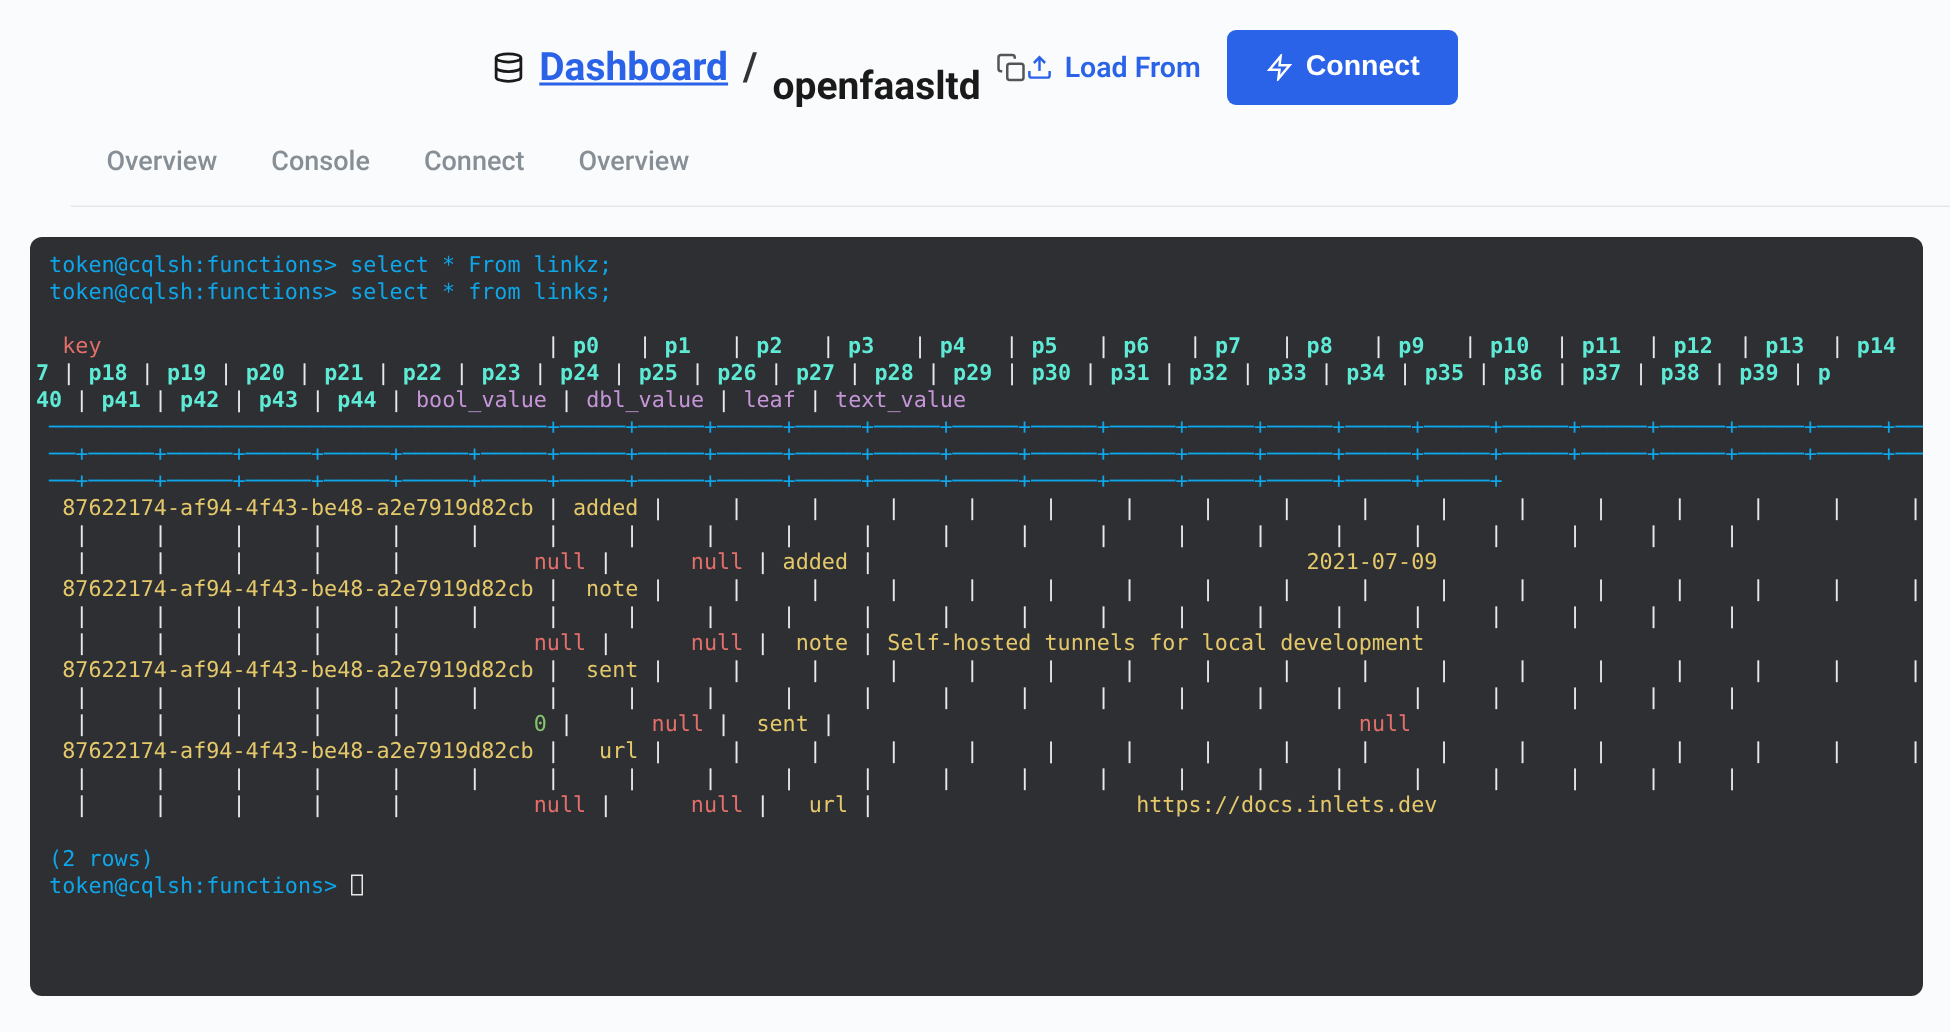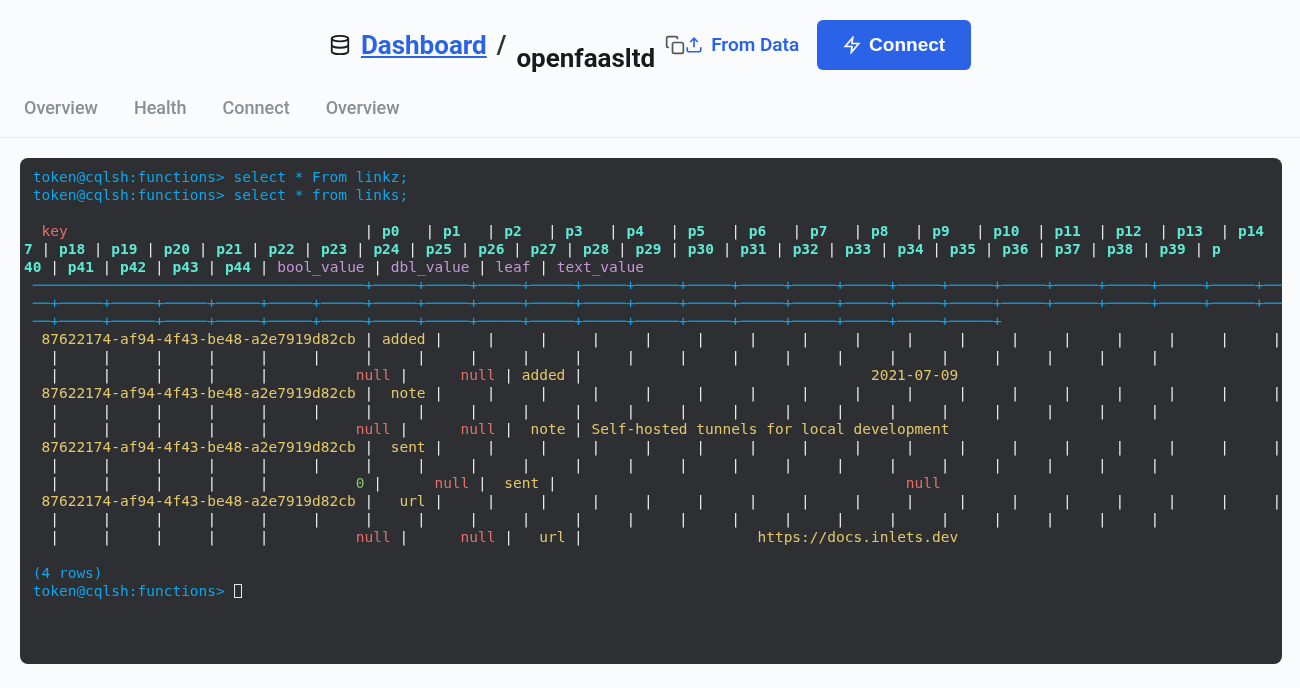--- a/index.html
+++ b/index.html
@@ -70,20 +70,21 @@
     padding: 14px 26px;
     border-radius: 6px;
     border: none;
     cursor: pointer;
   }
   .tabs {
     display: flex;
     gap: 36px;
     padding: 16px 24px 0 24px;
     border-bottom: 1px solid #e5e7eb;
+    margin-left: 47px;
   }
   .tab {
     padding-bottom: 16px;
     font-size: 18px;
     color: #868e96;
     cursor: pointer;
     border-bottom: 3px solid transparent;
     font-weight: 500;
   }
   .tab.active {
@@ -141,34 +142,34 @@
       <path d="M5 15H4a2 2 0 0 1-2-2V4a2 2 0 0 1 2-2h9a2 2 0 0 1 2 2v1"></path>
     </svg>
   </div>
   <div class="header-actions">
     <span class="load-data">
       <svg class="upload-icon" viewBox="0 0 24 24" fill="none" stroke="currentColor" stroke-width="2.2">
         <path d="M21 15v4a2 2 0 0 1-2 2H5a2 2 0 0 1-2-2v-4"></path>
         <polyline points="17 8 12 3 7 8"></polyline>
         <line x1="12" y1="3" x2="12" y2="15"></line>
       </svg>
-      <span>From Data</span>
+      <span>Load From</span>
     </span>
     <button class="connect-btn">
       <svg class="connect-icon" viewBox="0 0 24 24" fill="none" stroke="currentColor" stroke-width="2.2">
         <polygon points="13 2 3 14 12 14 11 22 21 10 12 10 13 2"></polygon>
       </svg>
       <span>Connect</span>
     </button>
   </div>
 </div>
 
 <div class="tabs">
   <div class="tab">Overview</div>
-  <div class="tab">Health</div>
+  <div class="tab">Console</div>
   <div class="tab">Connect</div>
   <div class="tab">Overview</div>
 </div>
 
 <div class="console-wrap">
   <div class="console" id="console"> <span class="c-white">token@cqlsh:functions&gt; select * From linkz;</span>
  <span class="c-white">token@cqlsh:functions&gt; select * from links;</span>
 
  <span class="c-key"> key</span>                                  <span class="pipe">| </span><span class="c-col">p0</span>   <span class="pipe">| </span><span class="c-col">p1</span>   <span class="pipe">| </span><span class="c-col">p2</span>   <span class="pipe">| </span><span class="c-col">p3</span>   <span class="pipe">| </span><span class="c-col">p4</span>   <span class="pipe">| </span><span class="c-col">p5</span>   <span class="pipe">| </span><span class="c-col">p6</span>   <span class="pipe">| </span><span class="c-col">p7</span>   <span class="pipe">| </span><span class="c-col">p8</span>   <span class="pipe">| </span><span class="c-col">p9</span>   <span class="pipe">| </span><span class="c-col">p10</span>  <span class="pipe">| </span><span class="c-col">p11</span>  <span class="pipe">| </span><span class="c-col">p12</span>  <span class="pipe">| </span><span class="c-col">p13</span>  <span class="pipe">| </span><span class="c-col">p14</span>  <span class="pipe">| </span>    
 <span class="c-col">7</span><span class="pipe"> | </span><span class="c-col">p18</span><span class="pipe"> | </span><span class="c-col">p19</span><span class="pipe"> | </span><span class="c-col">p20</span><span class="pipe"> | </span><span class="c-col">p21</span><span class="pipe"> | </span><span class="c-col">p22</span><span class="pipe"> | </span><span class="c-col">p23</span><span class="pipe"> | </span><span class="c-col">p24</span><span class="pipe"> | </span><span class="c-col">p25</span><span class="pipe"> | </span><span class="c-col">p26</span><span class="pipe"> | </span><span class="c-col">p27</span><span class="pipe"> | </span><span class="c-col">p28</span><span class="pipe"> | </span><span class="c-col">p29</span><span class="pipe"> | </span><span class="c-col">p30</span><span class="pipe"> | </span><span class="c-col">p31</span><span class="pipe"> | </span><span class="c-col">p32</span><span class="pipe"> | </span><span class="c-col">p33</span><span class="pipe"> | </span><span class="c-col">p34</span><span class="pipe"> | </span><span class="c-col">p35</span><span class="pipe"> | </span><span class="c-col">p36</span><span class="pipe"> | </span><span class="c-col">p37</span><span class="pipe"> | </span><span class="c-col">p38</span><span class="pipe"> | </span><span class="c-col">p39</span><span class="pipe"> | </span><span class="c-col">p</span>
@@ -182,16 +183,16 @@
  <span class="c-val"> 87622174-af94-4f43-be48-a2e7919d82cb</span><span class="pipe"> | </span><span class="c-val"> note</span> <span class="pipe">|</span>     <span class="pipe">|</span>     <span class="pipe">|</span>     <span class="pipe">|</span>     <span class="pipe">|</span>     <span class="pipe">|</span>     <span class="pipe">|</span>     <span class="pipe">|</span>     <span class="pipe">|</span>     <span class="pipe">|</span>     <span class="pipe">|</span>     <span class="pipe">|</span>     <span class="pipe">|</span>     <span class="pipe">|</span>     <span class="pipe">|</span>     <span class="pipe">|</span>     <span class="pipe">|</span>
    <span class="pipe">|</span>     <span class="pipe">|</span>     <span class="pipe">|</span>     <span class="pipe">|</span>     <span class="pipe">|</span>     <span class="pipe">|</span>     <span class="pipe">|</span>     <span class="pipe">|</span>     <span class="pipe">|</span>     <span class="pipe">|</span>     <span class="pipe">|</span>     <span class="pipe">|</span>     <span class="pipe">|</span>     <span class="pipe">|</span>     <span class="pipe">|</span>     <span class="pipe">|</span>     <span class="pipe">|</span>     <span class="pipe">|</span>     <span class="pipe">|</span>     <span class="pipe">|</span>     <span class="pipe">|</span>     <span class="pipe">|</span>    
    <span class="pipe">|</span>     <span class="pipe">|</span>     <span class="pipe">|</span>     <span class="pipe">|</span>     <span class="pipe">|</span>       <span class="c-null">   null</span> <span class="pipe">|</span>      <span class="c-null">null</span> <span class="pipe">|</span>  <span class="c-val">note</span> <span class="pipe">|</span> <span class="c-val">Self-hosted tunnels for local development</span>
  <span class="c-val"> 87622174-af94-4f43-be48-a2e7919d82cb</span><span class="pipe"> | </span><span class="c-val"> sent</span> <span class="pipe">|</span>     <span class="pipe">|</span>     <span class="pipe">|</span>     <span class="pipe">|</span>     <span class="pipe">|</span>     <span class="pipe">|</span>     <span class="pipe">|</span>     <span class="pipe">|</span>     <span class="pipe">|</span>     <span class="pipe">|</span>     <span class="pipe">|</span>     <span class="pipe">|</span>     <span class="pipe">|</span>     <span class="pipe">|</span>     <span class="pipe">|</span>     <span class="pipe">|</span>     <span class="pipe">|</span>
    <span class="pipe">|</span>     <span class="pipe">|</span>     <span class="pipe">|</span>     <span class="pipe">|</span>     <span class="pipe">|</span>     <span class="pipe">|</span>     <span class="pipe">|</span>     <span class="pipe">|</span>     <span class="pipe">|</span>     <span class="pipe">|</span>     <span class="pipe">|</span>     <span class="pipe">|</span>     <span class="pipe">|</span>     <span class="pipe">|</span>     <span class="pipe">|</span>     <span class="pipe">|</span>     <span class="pipe">|</span>     <span class="pipe">|</span>     <span class="pipe">|</span>     <span class="pipe">|</span>     <span class="pipe">|</span>     <span class="pipe">|</span>    
    <span class="pipe">|</span>     <span class="pipe">|</span>     <span class="pipe">|</span>     <span class="pipe">|</span>     <span class="pipe">|</span>          <span class="c-zero">0</span> <span class="pipe">|</span>      <span class="c-null">null</span> <span class="pipe">|</span>  <span class="c-val">sent</span> <span class="pipe">|</span>                                        <span class="c-null">null</span>
  <span class="c-val"> 87622174-af94-4f43-be48-a2e7919d82cb</span><span class="pipe"> | </span><span class="c-val">  url</span> <span class="pipe">|</span>     <span class="pipe">|</span>     <span class="pipe">|</span>     <span class="pipe">|</span>     <span class="pipe">|</span>     <span class="pipe">|</span>     <span class="pipe">|</span>     <span class="pipe">|</span>     <span class="pipe">|</span>     <span class="pipe">|</span>     <span class="pipe">|</span>     <span class="pipe">|</span>     <span class="pipe">|</span>     <span class="pipe">|</span>     <span class="pipe">|</span>     <span class="pipe">|</span>     <span class="pipe">|</span>
    <span class="pipe">|</span>     <span class="pipe">|</span>     <span class="pipe">|</span>     <span class="pipe">|</span>     <span class="pipe">|</span>     <span class="pipe">|</span>     <span class="pipe">|</span>     <span class="pipe">|</span>     <span class="pipe">|</span>     <span class="pipe">|</span>     <span class="pipe">|</span>     <span class="pipe">|</span>     <span class="pipe">|</span>     <span class="pipe">|</span>     <span class="pipe">|</span>     <span class="pipe">|</span>     <span class="pipe">|</span>     <span class="pipe">|</span>     <span class="pipe">|</span>     <span class="pipe">|</span>     <span class="pipe">|</span>     <span class="pipe">|</span>    
    <span class="pipe">|</span>     <span class="pipe">|</span>     <span class="pipe">|</span>     <span class="pipe">|</span>     <span class="pipe">|</span>       <span class="c-null">   null</span> <span class="pipe">|</span>      <span class="c-null">null</span> <span class="pipe">|</span>   <span class="c-val">url</span> <span class="pipe">|</span>                    <span class="c-val">https://docs.inlets.dev</span>
 
- <span class="c-white">(4 rows)</span>
+ <span class="c-white">(2 rows)</span>
  <span class="c-white">token@cqlsh:functions&gt;</span> <span class="cursor-box"></span>
 </div>
 </div>
 
 </body></html>

